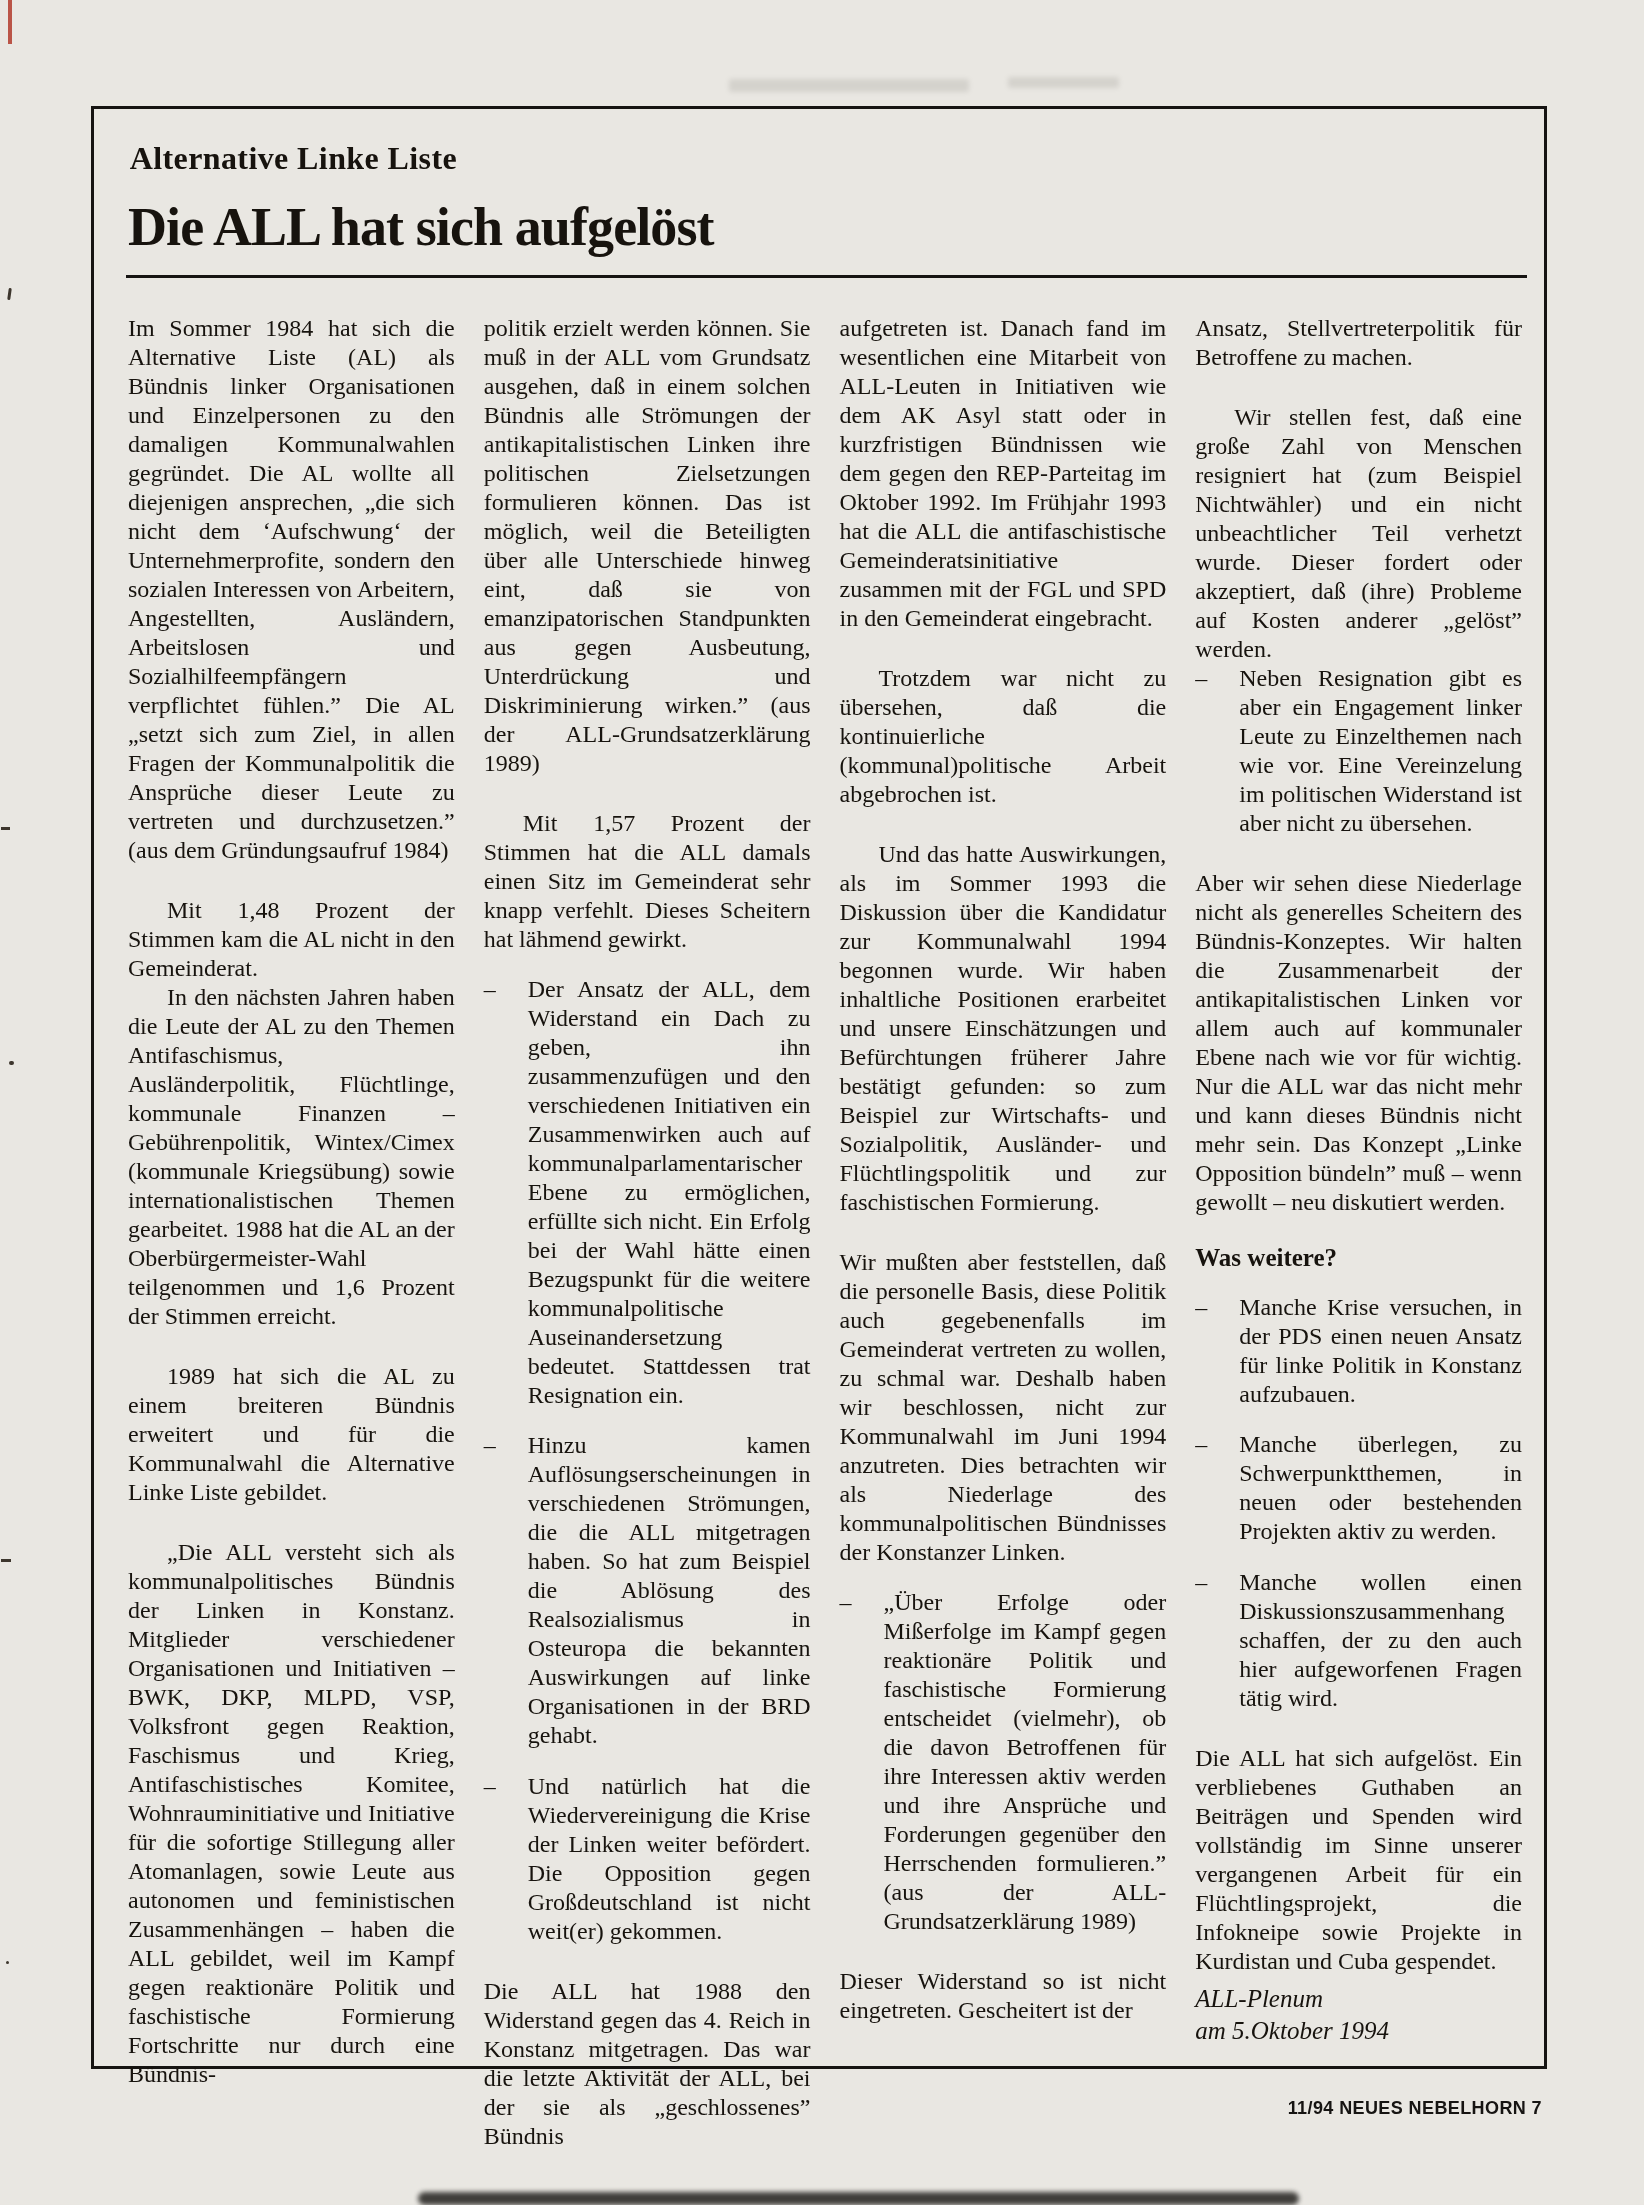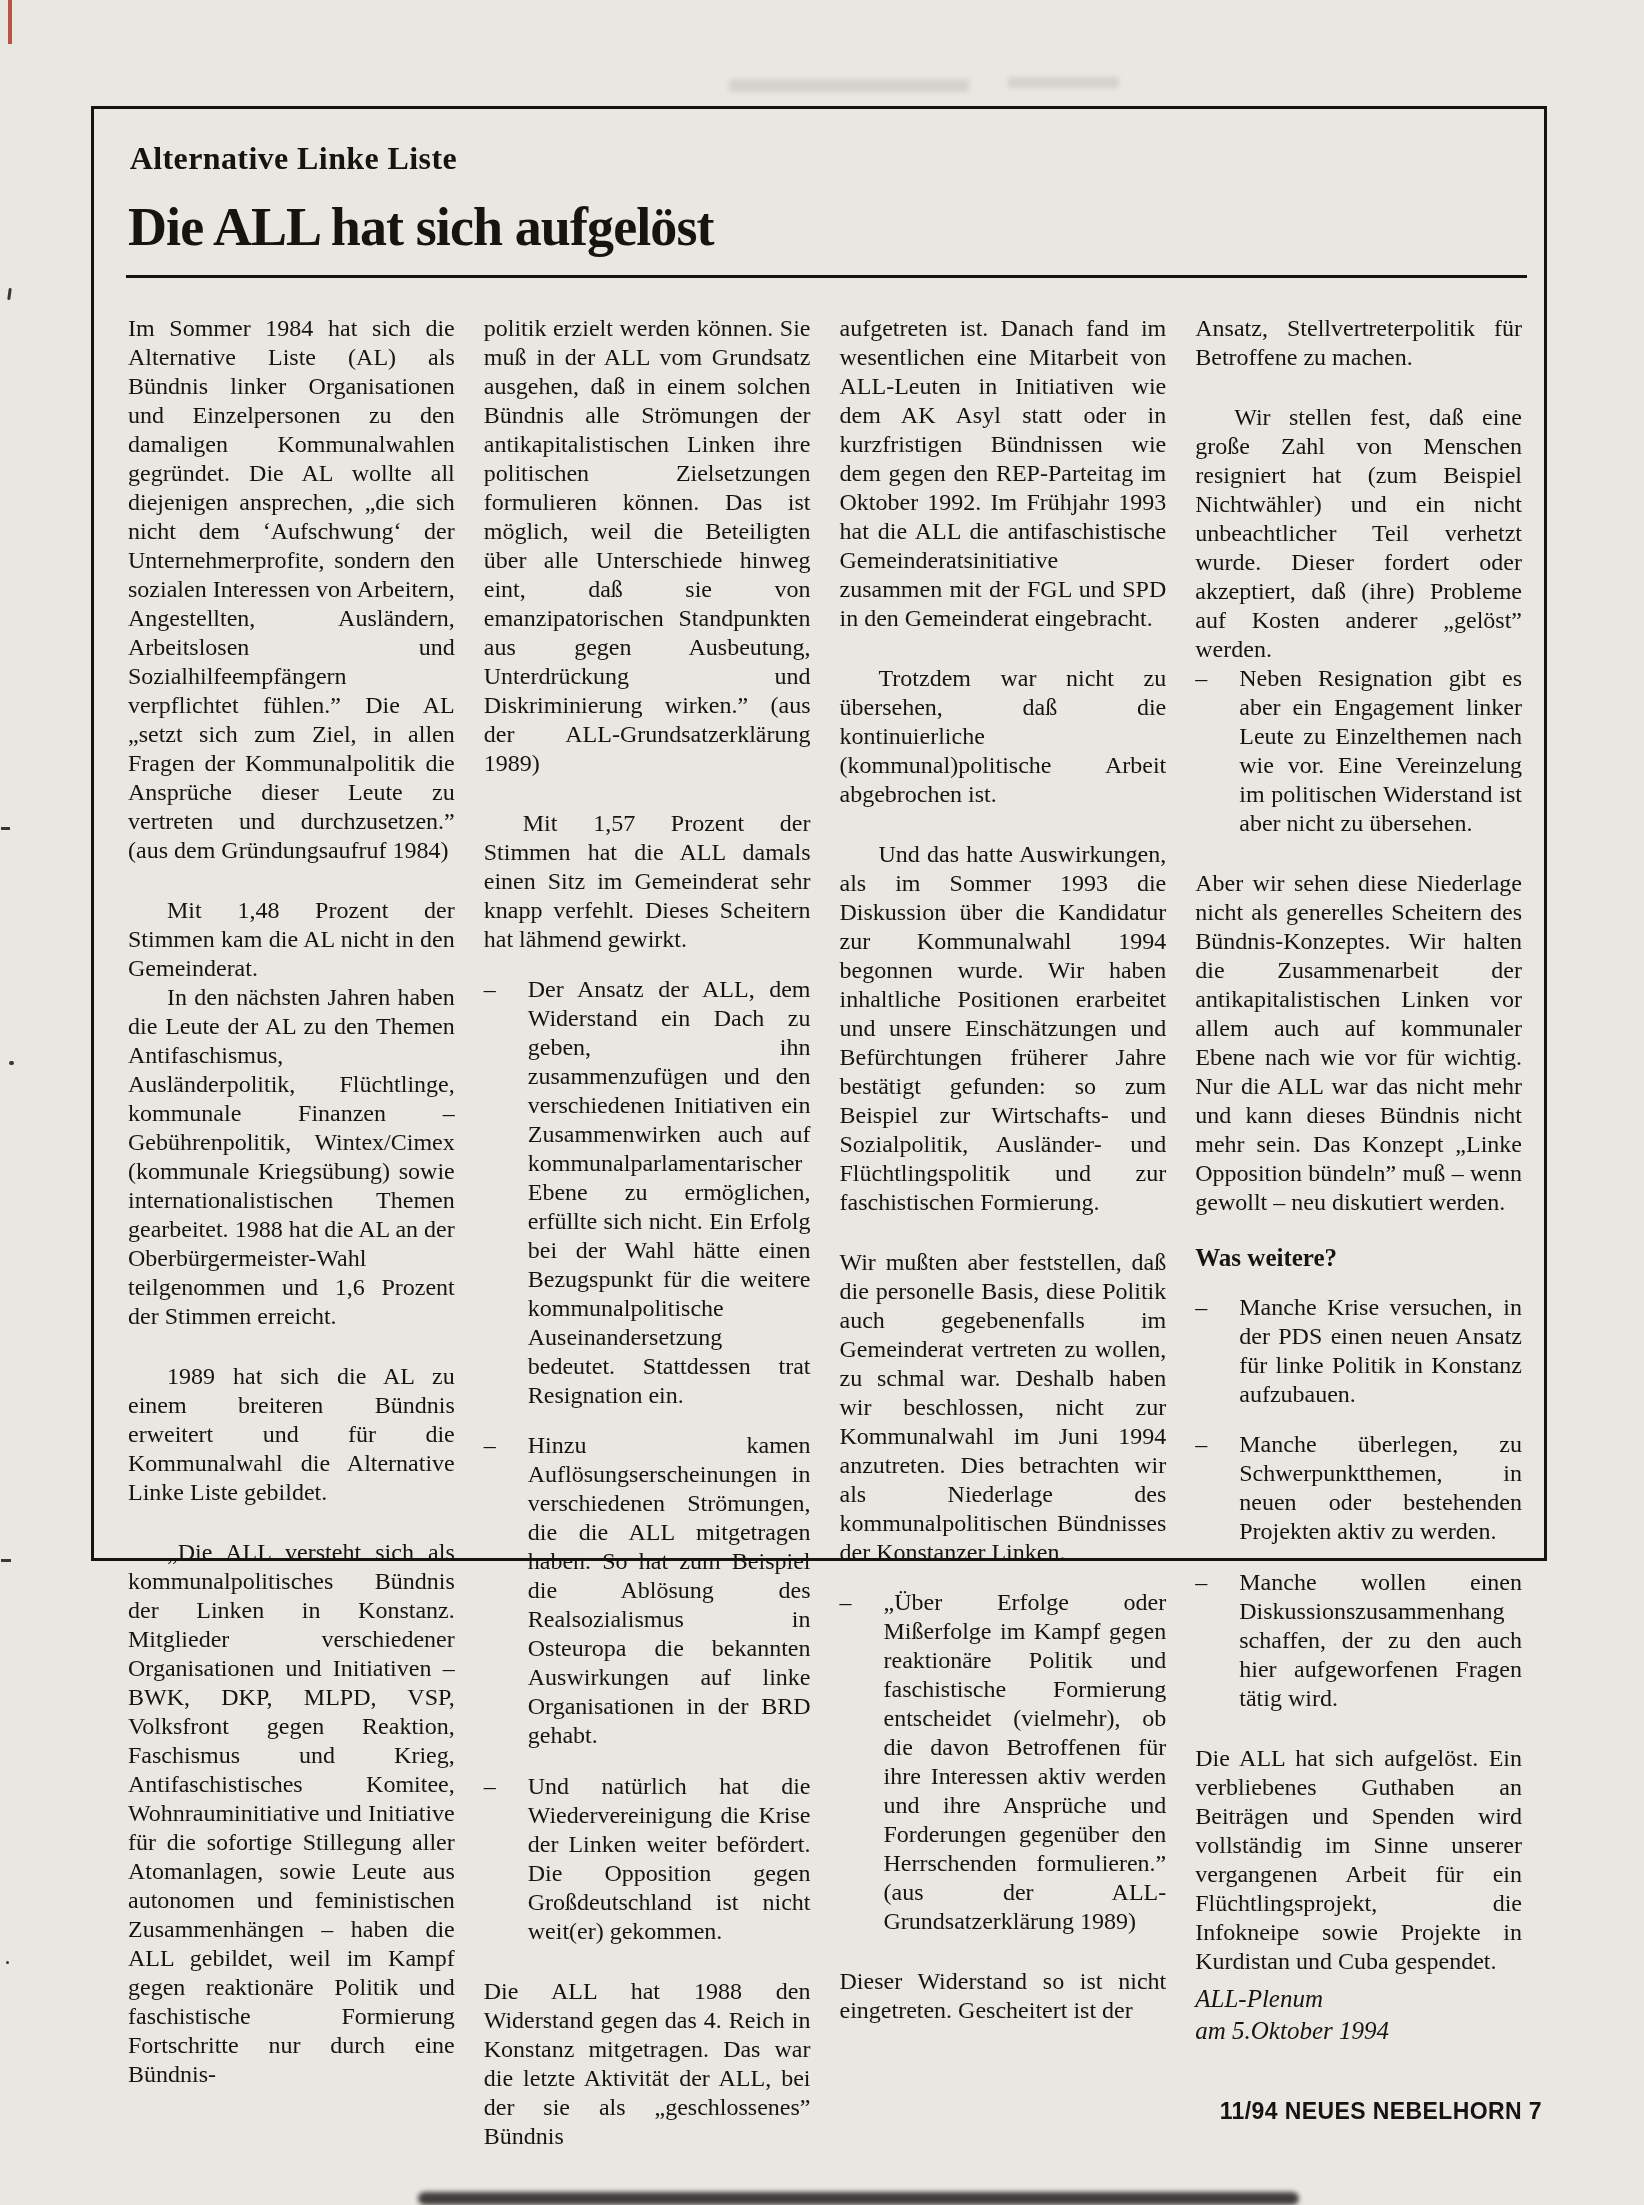--- a/index.html
+++ b/index.html
@@ -8,21 +8,21 @@
     background:#e9e7e2;
     overflow:hidden;
     position:relative;
     font-family:"Liberation Serif", serif;
     color:#17130e;
   }
   
   .artbox{
     position:absolute;
     left:91px; top:106px;
-    width:1456px; height:1455px;
+    width:1456px; height:1963px;
     box-sizing:border-box;
     border:3.4px solid #161412;
     padding:22px 22px 38px 34px;
     background:transparent;
   }
   .kicker{
     font-size:32px; font-weight:bold;
     letter-spacing:0.4px;
     margin:8.6px 0 0 1.7px;
   }
@@ -60,21 +60,21 @@
     font-style:italic;text-align:left;
     margin-top:6.8px;padding-right:3.4px;
     font-size:25px;line-height:32px;
   }
   
   .footer{
     position:absolute;
     right:103px; top:2098px;
     font-family:"Liberation Sans", sans-serif;
     font-weight:bold;
-    font-size:23px;
+    font-size:18px;
     letter-spacing:0.4px;
     color:#161412;
   }
   
   .red-line{
     position:absolute;left:7.7px;top:0;
     width:4.3px;height:44px;
     background:#b23a2b;opacity:.85;
   }
   .ghost{

